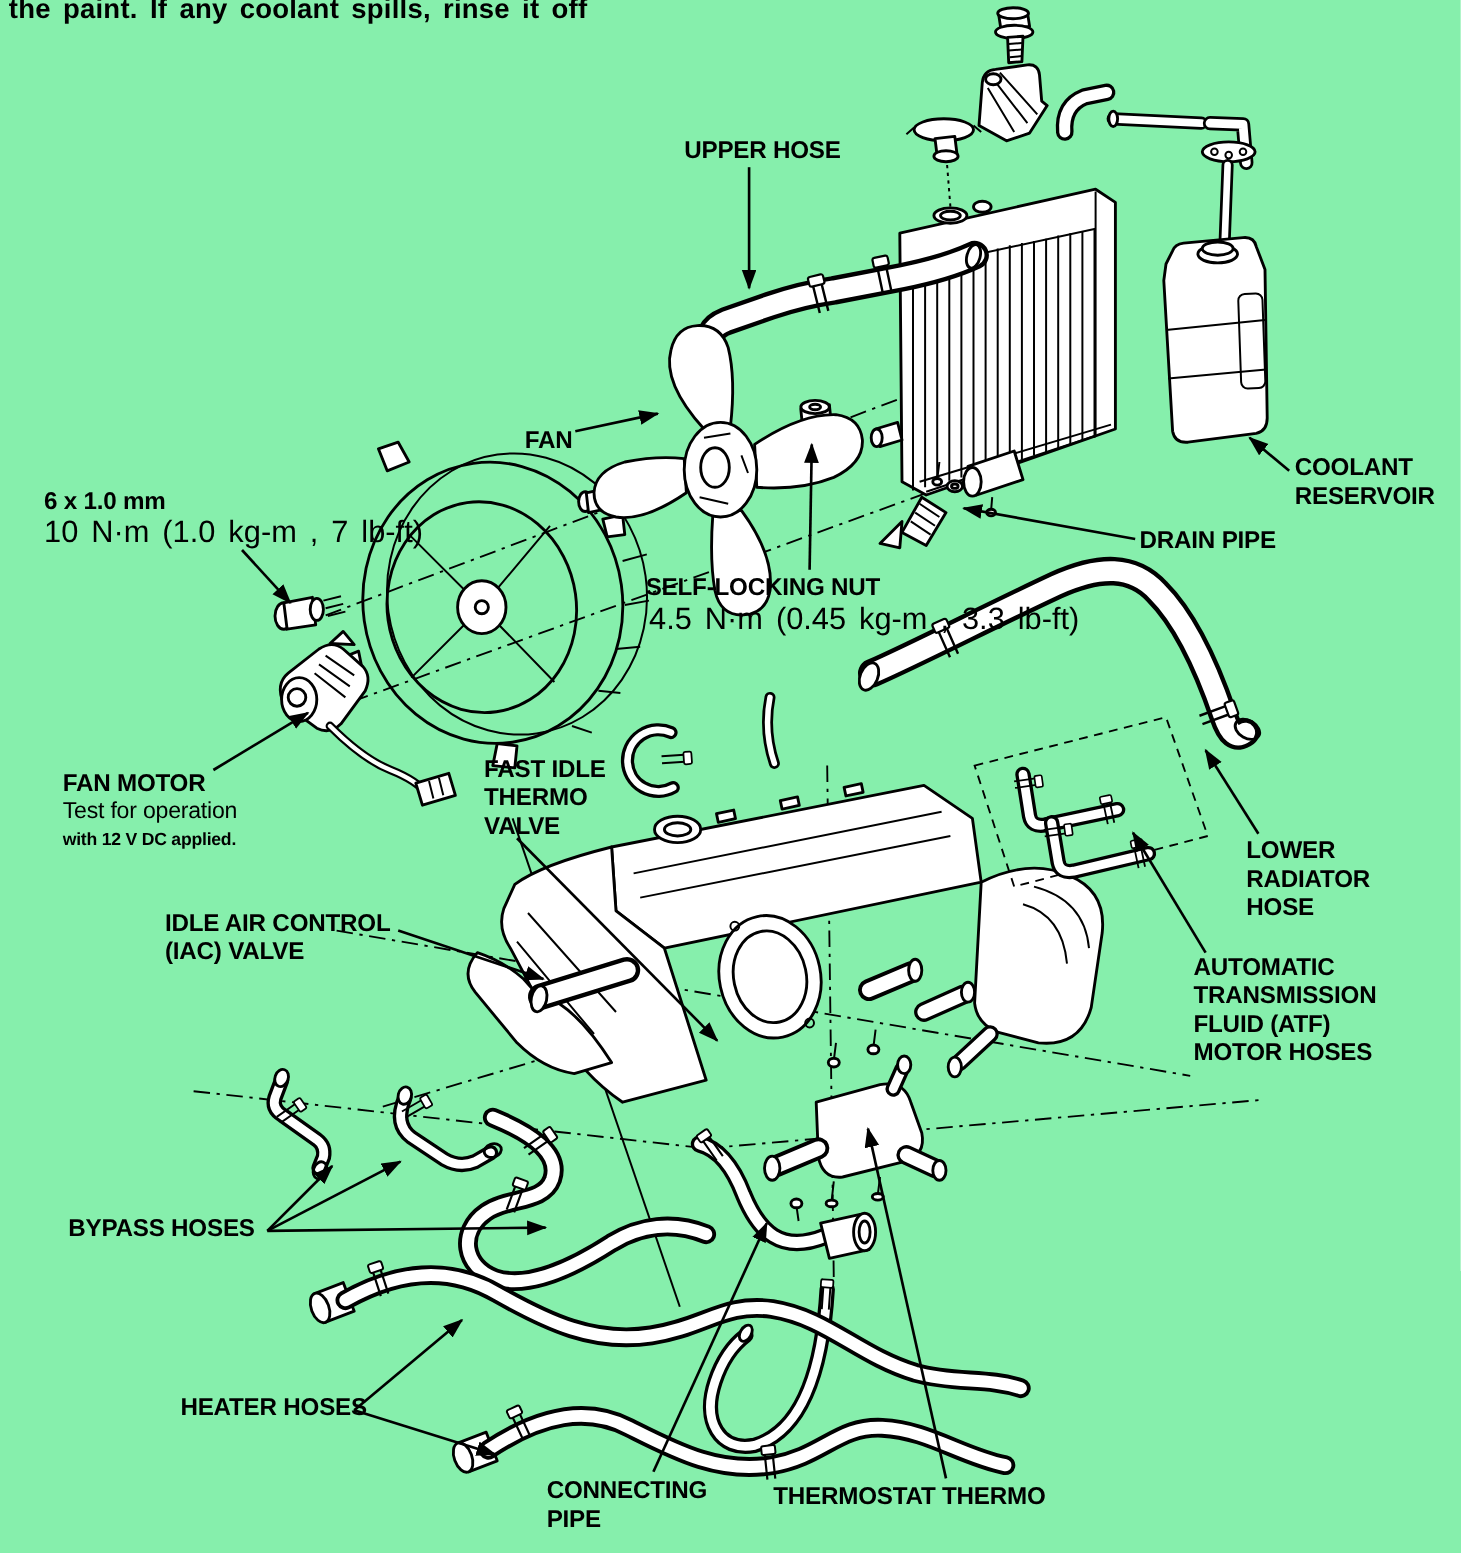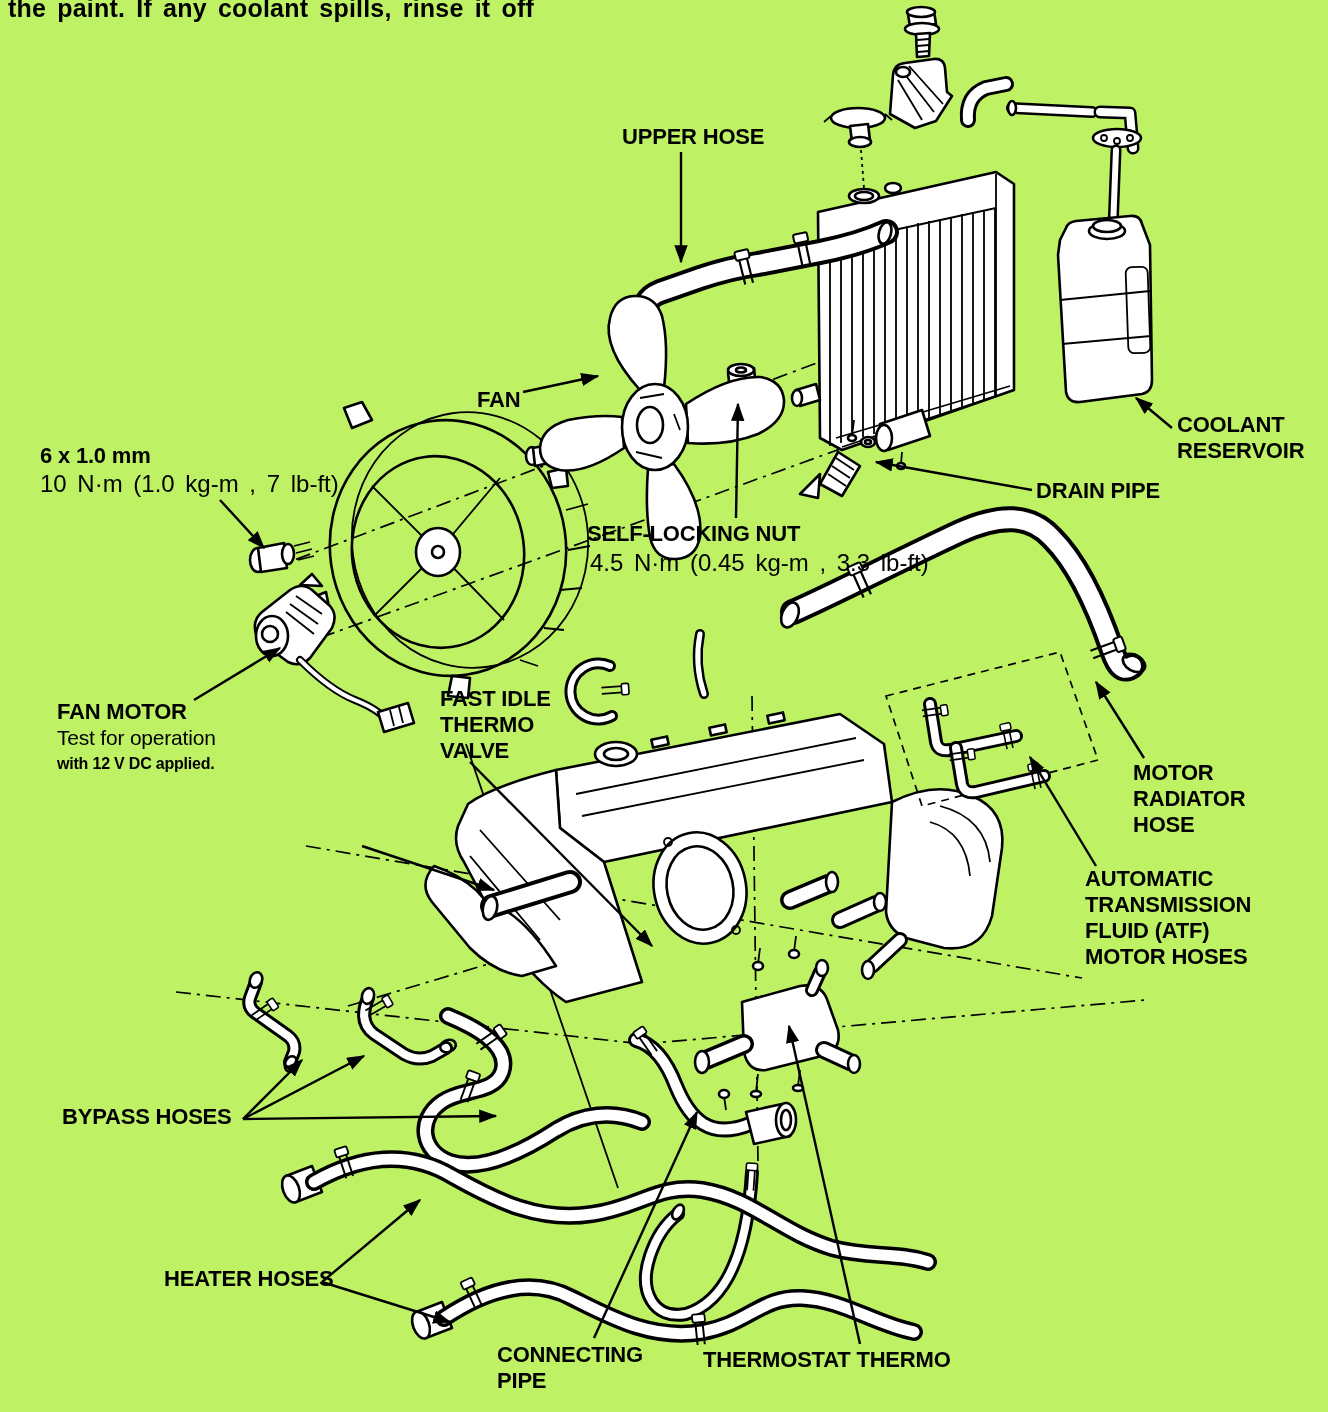--- a/index.html
+++ b/index.html
@@ -1,21 +1,21 @@
 <!DOCTYPE html>
 <html><head>
 <meta charset="utf-8">
 <style>
   html,body{margin:0;padding:0;background:#fff;}
-  #page{position:relative;width:1328px;height:1412px;background:#bef264;overflow:hidden;
+  #page{position:relative;width:1328px;height:1412px;background:#86efac;overflow:hidden;
         font-family:"Liberation Sans",sans-serif;color:#000;}
   #art{position:absolute;left:0;top:0;}
   .lb{position:absolute;font-weight:700;font-size:22px;line-height:26px;
       letter-spacing:-0.2px;white-space:nowrap;}
-  .sp{position:absolute;font-weight:400;font-size:24px;line-height:25px;
+  .sp{position:absolute;font-weight:400;font-size:28px;line-height:25px;
       word-spacing:4px;white-space:nowrap;}
   .intro{position:absolute;left:8px;top:-7px;font-weight:700;font-size:25px;
          line-height:31px;letter-spacing:.2px;word-spacing:4px;white-space:nowrap;}
   
   .o{fill:none;stroke:#000;stroke-width:2.6;stroke-linejoin:round;stroke-linecap:round}
   .of{fill:#fff;stroke:#000;stroke-width:2.6;stroke-linejoin:round}
   .thin{fill:none;stroke:#000;stroke-width:1.8}
   .dash{fill:none;stroke:#000;stroke-width:1.7;stroke-dasharray:15 6 3 6}
   .dash2{fill:none;stroke:#000;stroke-width:1.7;stroke-dasharray:8 6}
   .ho{stroke:#000;fill:none;stroke-linecap:round;stroke-linejoin:round}
@@ -354,30 +354,34 @@
     <div style="font-weight:400;font-size:21px">Test for operation</div>
     <div style="font-weight:700;font-size:16px">with 12 V DC applied.</div>
   </div>
 
   <div class="lb" style="left:440px;top:686px">
     <div>FAST IDLE</div>
     <div>THERMO</div>
     <div>VALVE</div>
   </div>
 
+  <div class="lb" style="left:150px;top:826px">
+    <div>IDLE AIR CONTROL</div>
+    <div>(IAC) VALVE</div>
+  </div>
 
   <div class="lb" style="left:1177px;top:412px">
     <div>COOLANT</div>
     <div>RESERVOIR</div>
   </div>
 
   <div class="lb" style="left:1036px;top:478px">DRAIN PIPE</div>
 
   <div class="lb" style="left:1133px;top:760px">
-    <div>MOTOR</div>
+    <div>LOWER</div>
     <div>RADIATOR</div>
     <div>HOSE</div>
   </div>
 
   <div class="lb" style="left:1085px;top:866px">
     <div>AUTOMATIC</div>
     <div>TRANSMISSION</div>
     <div>FLUID (ATF)</div>
     <div>MOTOR HOSES</div>
   </div>

